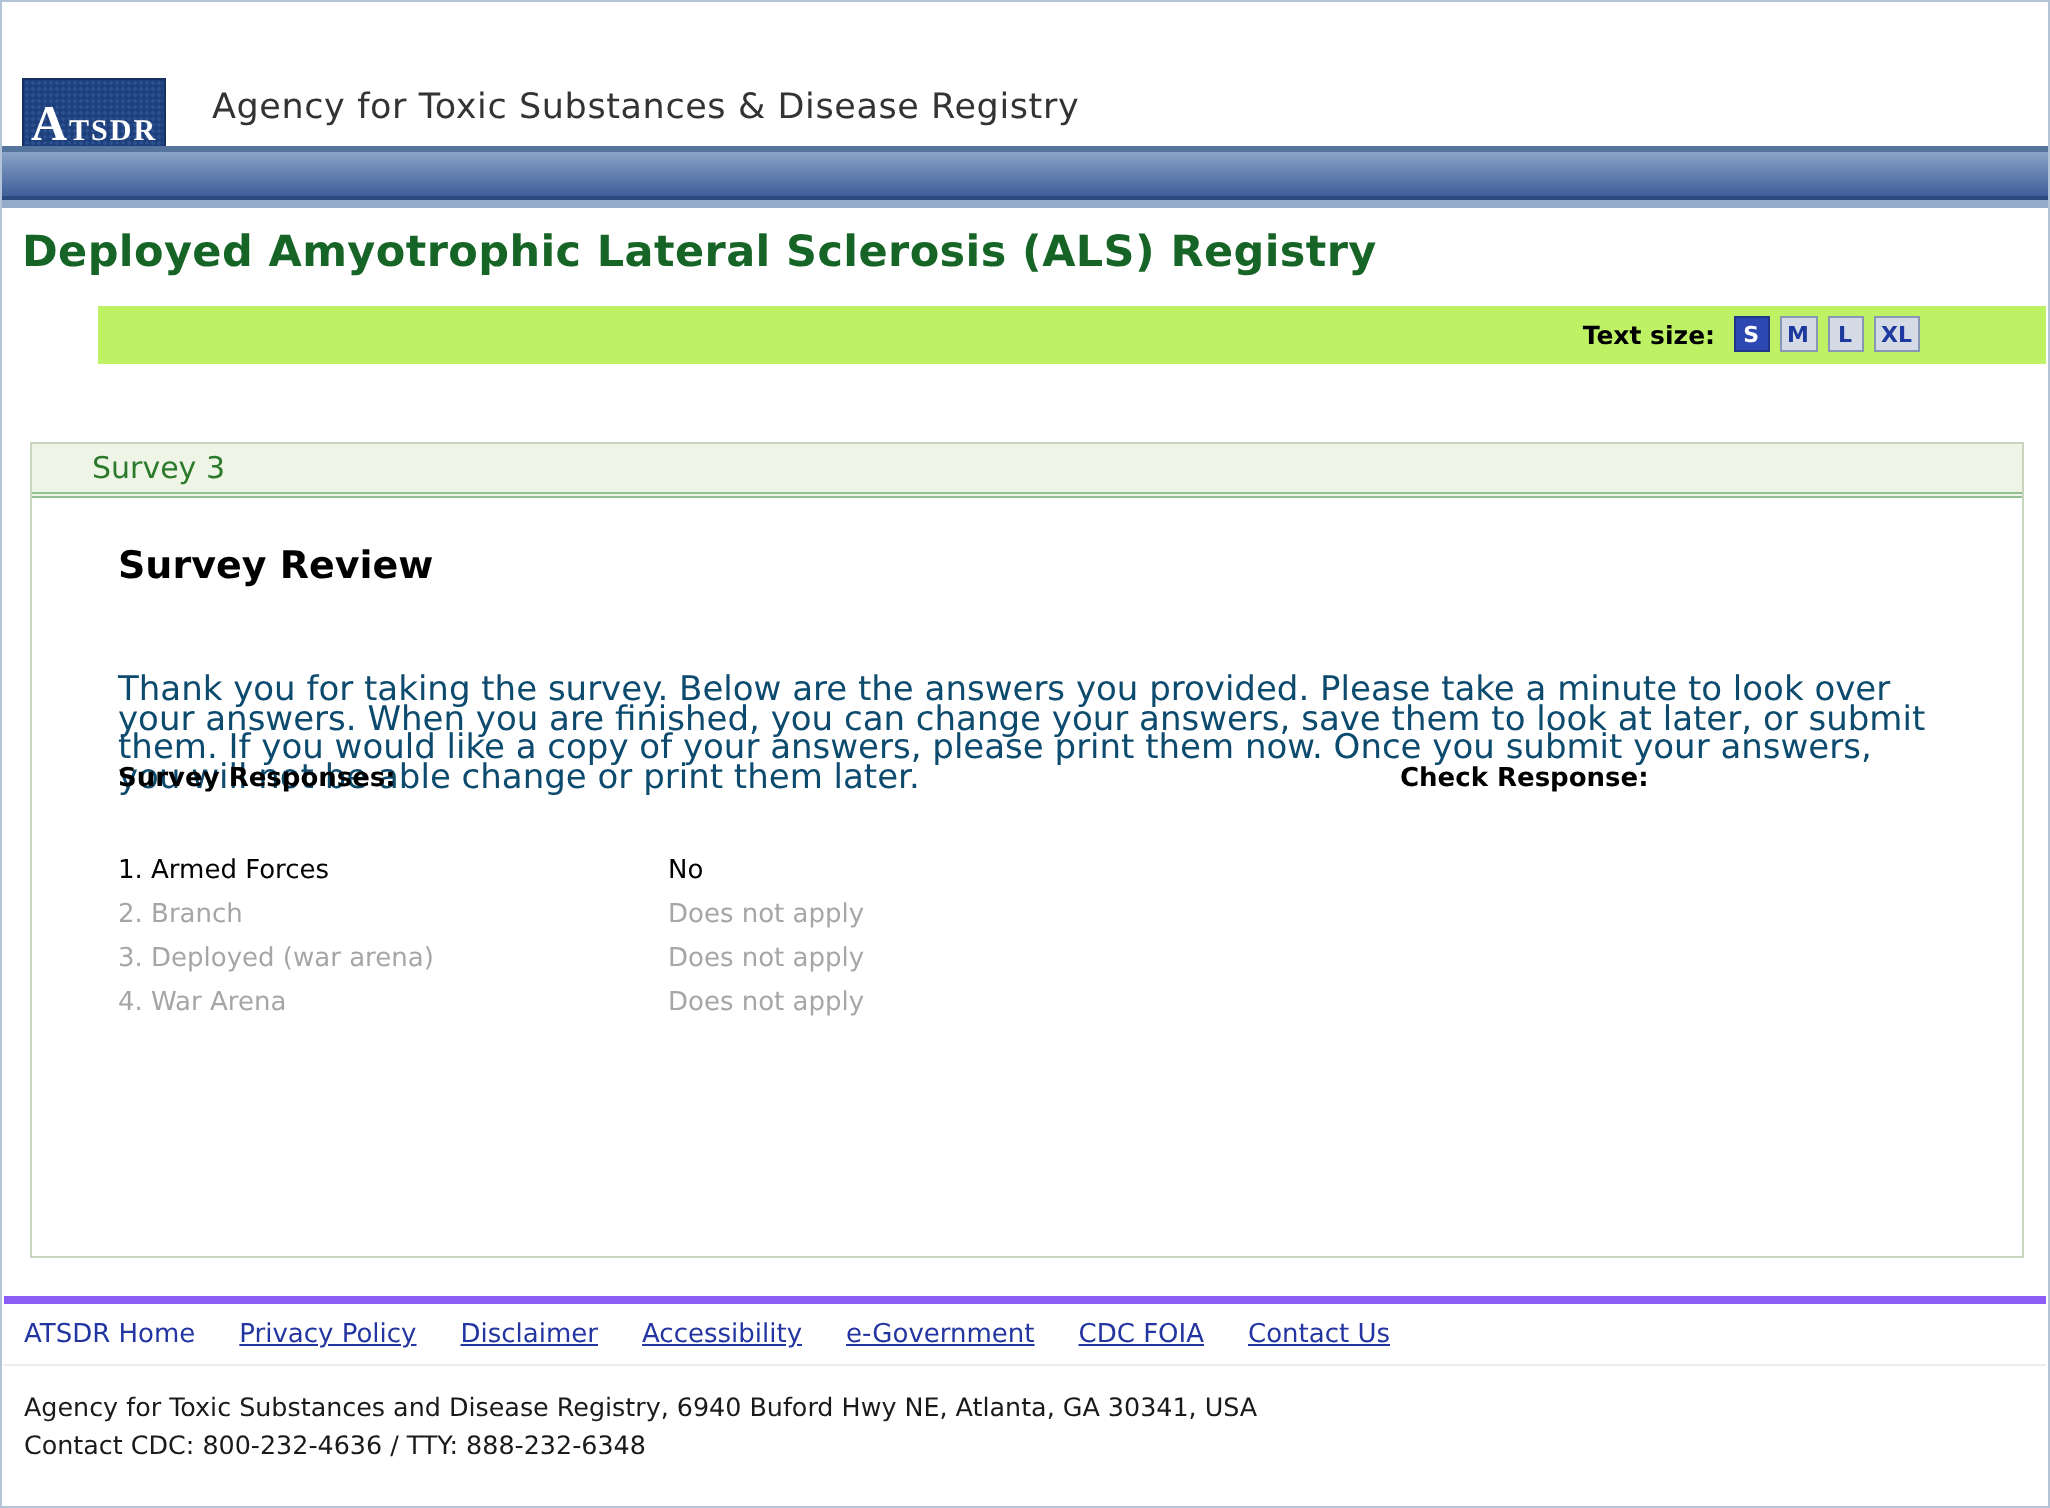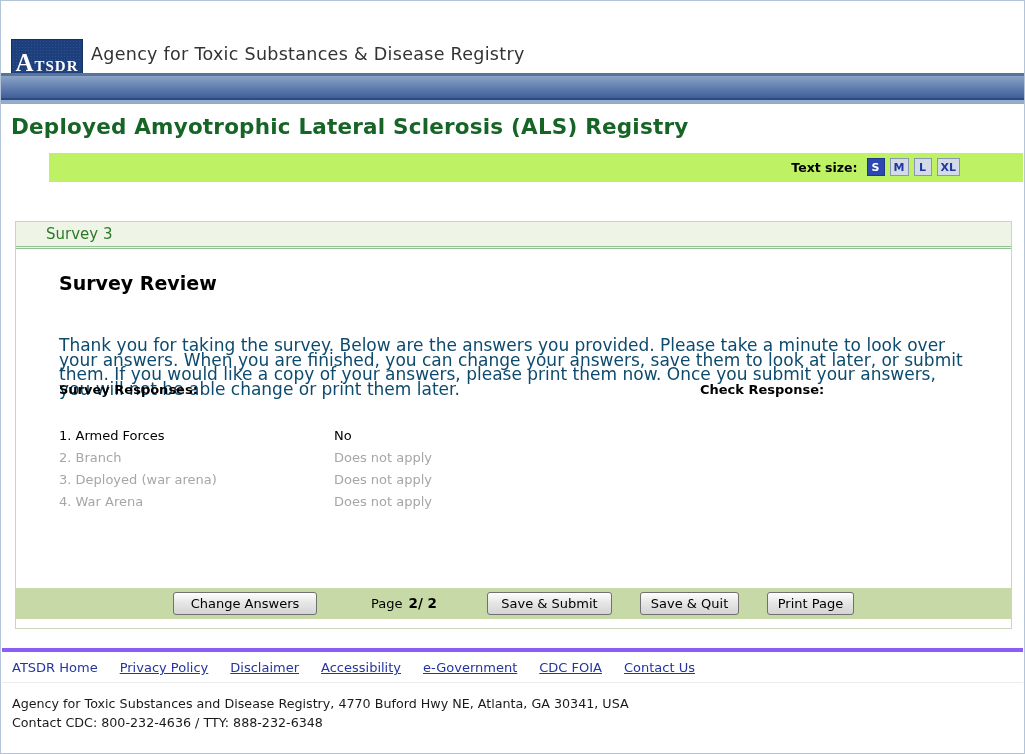--- a/index.html
+++ b/index.html
@@ -18,21 +18,21 @@
     background-size:3px 3px;
     display:flex; align-items:center; justify-content:center;
     border:1px solid #16305f; cursor:pointer;
   }
   .atsdr-logo-text {
     display:block; color:#fff; font-family:"Liberation Serif",serif;
     font-weight:bold; font-size:15px; letter-spacing:1px; line-height:1;
   }
   .atsdr-logo-text::first-letter { font-size:25px; }
   .agency-name {
-    position:absolute; left:90px; top:43px; font-size:17.5px; color:#333;
+    position:absolute; left:105px; top:43px; font-size:17.5px; color:#333;
     letter-spacing:.3px;
   }
   
   .header-bar {
     position:absolute; top:72px; left:0; width:100%; height:27px;
     background:linear-gradient(#8aa3c6,#3f5e9a);
     border-top:3px solid #55759f; border-bottom:2px solid #2c4a80;
   }
   .header-bar-shadow { position:absolute; top:99px; left:0; width:100%; height:4px; background:#94abcc; }
   
@@ -147,39 +147,30 @@
     <div class="response-row muted">
       <span class="response-q">3. Deployed (war arena)</span>
       <span class="response-a">Does not apply</span>
     </div>
     <div class="response-row muted">
       <span class="response-q">4. War Arena</span>
       <span class="response-a">Does not apply</span>
     </div>
   </div>
 
-  <div class="action-bar">
-    <button class="btn btn-change">Change Answers</button>
-    <div class="page-info">
-      <span class="page-label">Page</span><span class="page-value">2/ 2</span>
-    </div>
-    <button class="btn btn-submit">Save &amp; Submit</button>
-    <button class="btn btn-quit">Save &amp; Quit</button>
-    <button class="btn btn-print">Print Page</button>
-  </div>
 </div>
 
 <div class="site-footer">
   <div class="footer-nav">
     <a class="no-underline">ATSDR Home</a>
     <a>Privacy Policy</a>
     <a>Disclaimer</a>
     <a>Accessibility</a>
     <a>e-Government</a>
     <a>CDC FOIA</a>
     <a>Contact Us</a>
   </div>
   <div class="footer-address">
-    <div>Agency for Toxic Substances and Disease Registry, 4770 Buford Hwy NE, Atlanta, GA 30341, USA</div>
+    <div>Agency for Toxic Substances and Disease Registry, 6940 Buford Hwy NE, Atlanta, GA 30341, USA</div>
     <div>Contact CDC: 800-232-4636 / TTY: 888-232-6348</div>
   </div>
 
 </div>
 
 </body></html>

